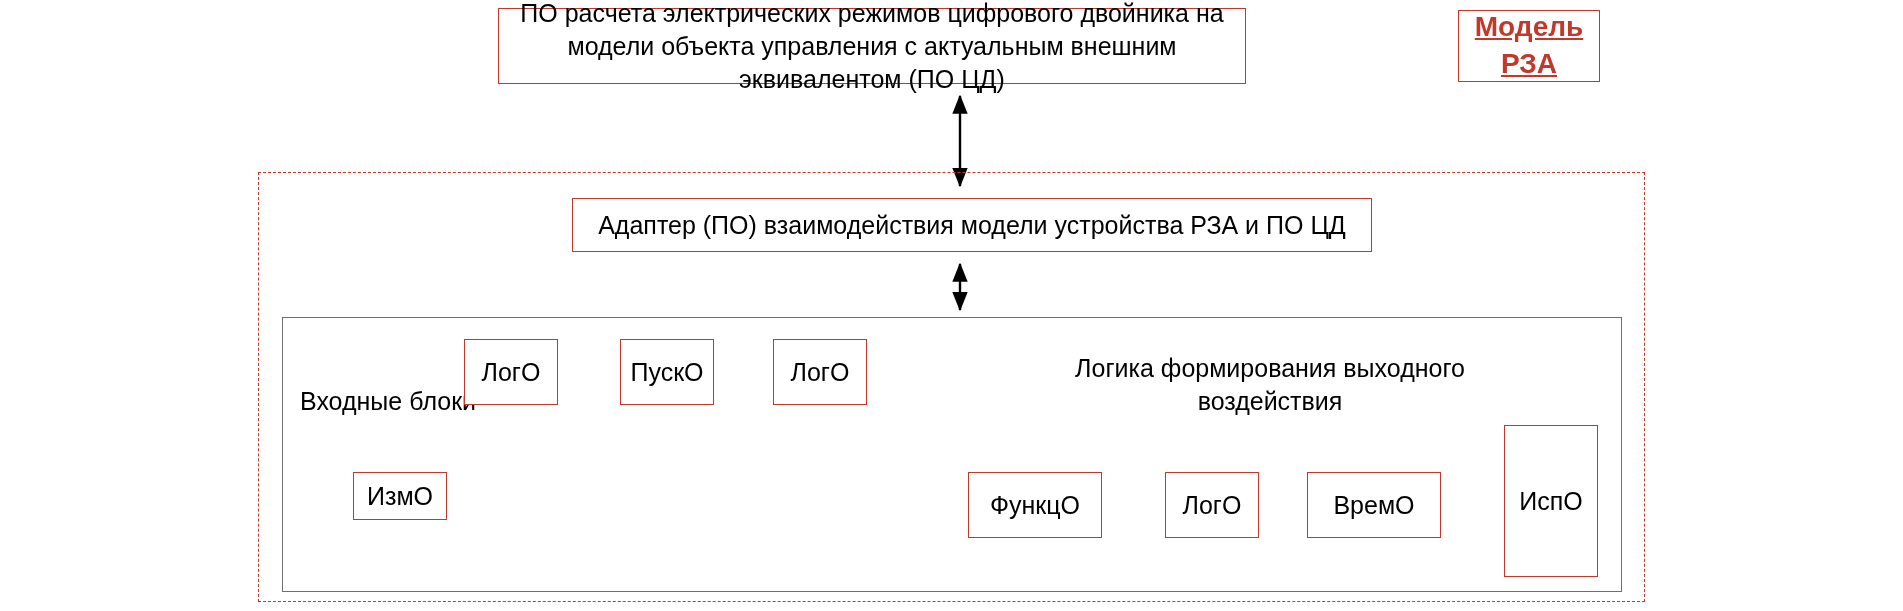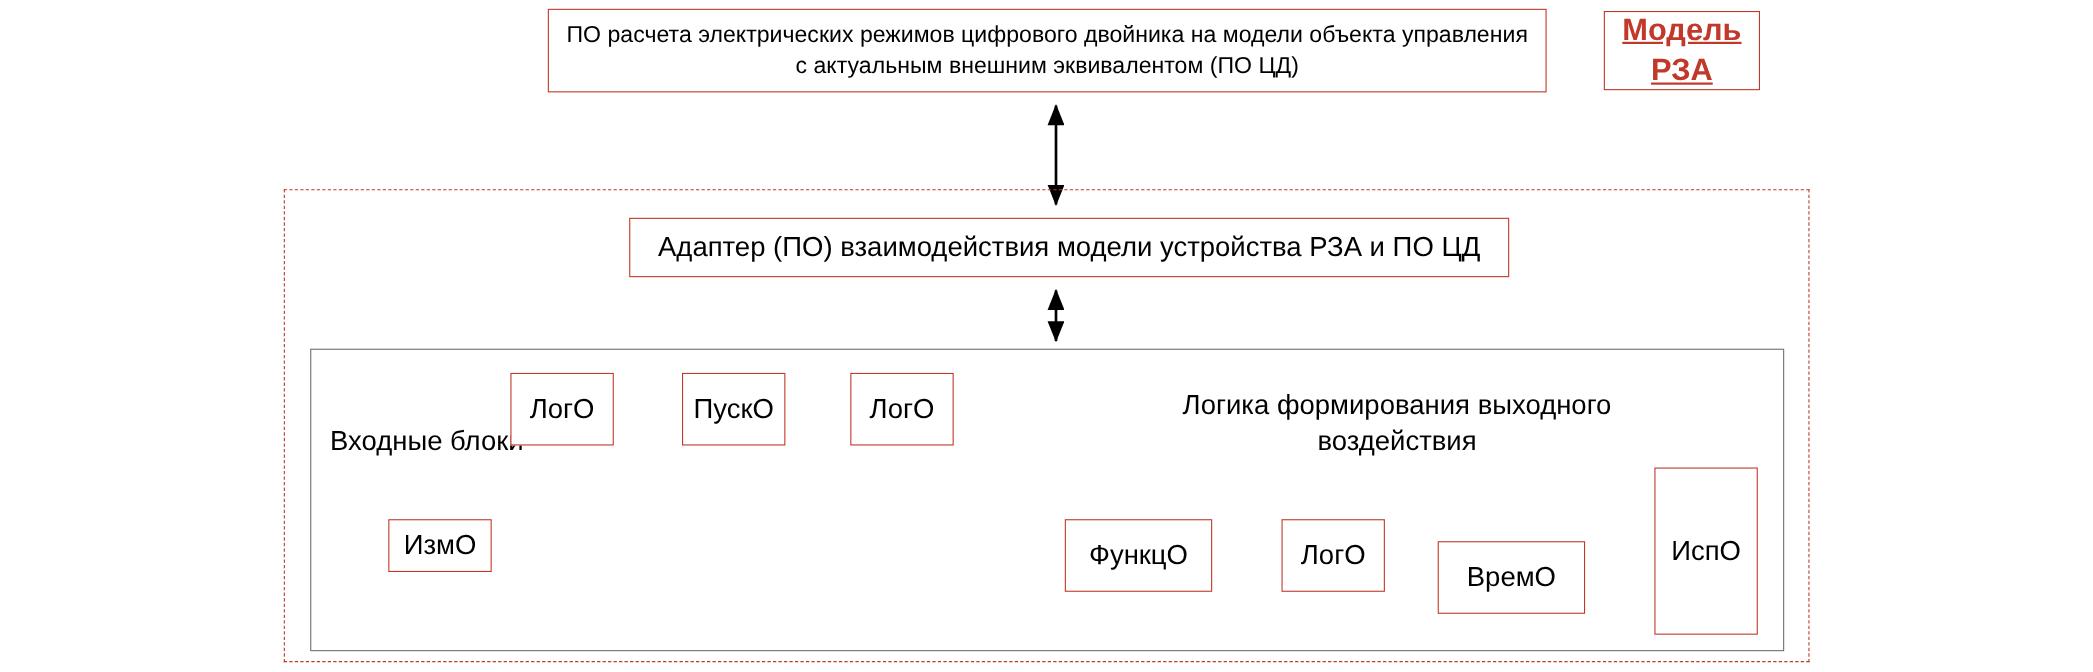--- a/index.html
+++ b/index.html
@@ -28,23 +28,23 @@
     align-items: center;
     justify-content: center;
     text-align: center;
     line-height: 1.32;
   }
 
   
   #po-cd-box {
     left: 498px;
     top: 8px;
-    width: 908px;
+    width: 748px;
     height: 76px;
-    font-size: 21px;
+    font-size: 25px;
     padding: 2px 12px;
   }
 
   
   #model-rza-box {
     left: 1458px;
     top: 10px;
     width: 142px;
     height: 72px;
     font-size: 28px;
@@ -99,21 +99,21 @@
     font-size: 25px;
     text-align: right;
   }
 
   #blk-izmo    { left: 353px; top: 472px; width: 94px;  height: 48px; }
   #blk-logo1   { left: 464px; top: 339px; width: 94px;  height: 66px; }
   #blk-pusko   { left: 620px; top: 339px; width: 94px;  height: 66px; }
   #blk-logo2   { left: 773px; top: 339px; width: 94px;  height: 66px; }
   #blk-funkco  { left: 968px; top: 472px; width: 134px; height: 66px; }
   #blk-logo3   { left: 1165px; top: 472px; width: 94px;  height: 66px; }
-  #blk-vremo   { left: 1307px; top: 472px; width: 134px; height: 66px; margin-top: 20px; }
+  #blk-vremo   { left: 1307px; top: 472px; width: 134px; height: 66px; }
   #blk-ispo    { left: 1504px; top: 425px; width: 94px;  height: 152px; }
 
   
   .label {
     position: absolute;
     font-size: 25px;
     text-align: center;
     line-height: 1.3;
     color: #000000;
   }

